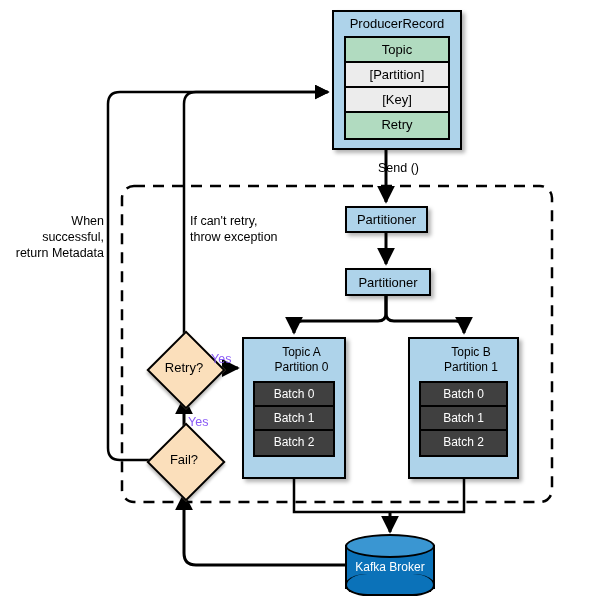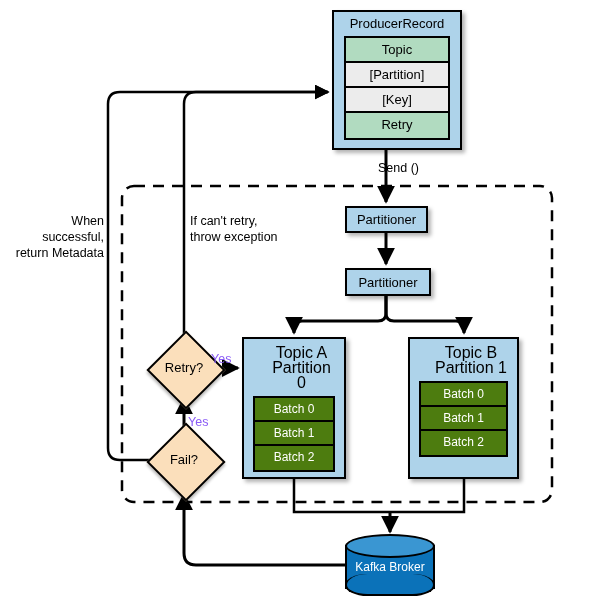--- a/index.html
+++ b/index.html
@@ -77,39 +77,39 @@
   
   .topic {
     background: #aed3ea;
     flex-direction: column;
     justify-content: flex-start;
     padding: 6px 9px 9px 9px;
   }
   #topic-a { left: 242px; top: 337px; width: 104px; height: 142px; }
   #topic-b { left: 408px; top: 337px; width: 111px; height: 142px; }
   .topic-title {
-    font-size: 16px;
+    font-size: 12px;
     line-height: 15px;
     margin-bottom: 6px;
     margin-left: 15px;
   }
   .batches {
     width: 100%;
     border: 2px solid #000000;
     box-sizing: border-box;
     background: #000000;
   }
   .batch {
     box-sizing: border-box;
     height: 24px;
     line-height: 22px;
     font-size: 12px;
     color: #ffffff;
     text-align: center;
-    background: #4d7c0f;
+    background: #404040;
     border-bottom: 2px solid #000000;
   }
   .batch:last-child { border-bottom: none; }
 
   
   .diamond {
     position: absolute;
     width: 52px;
     height: 52px;
     background: #fbdfbb;

